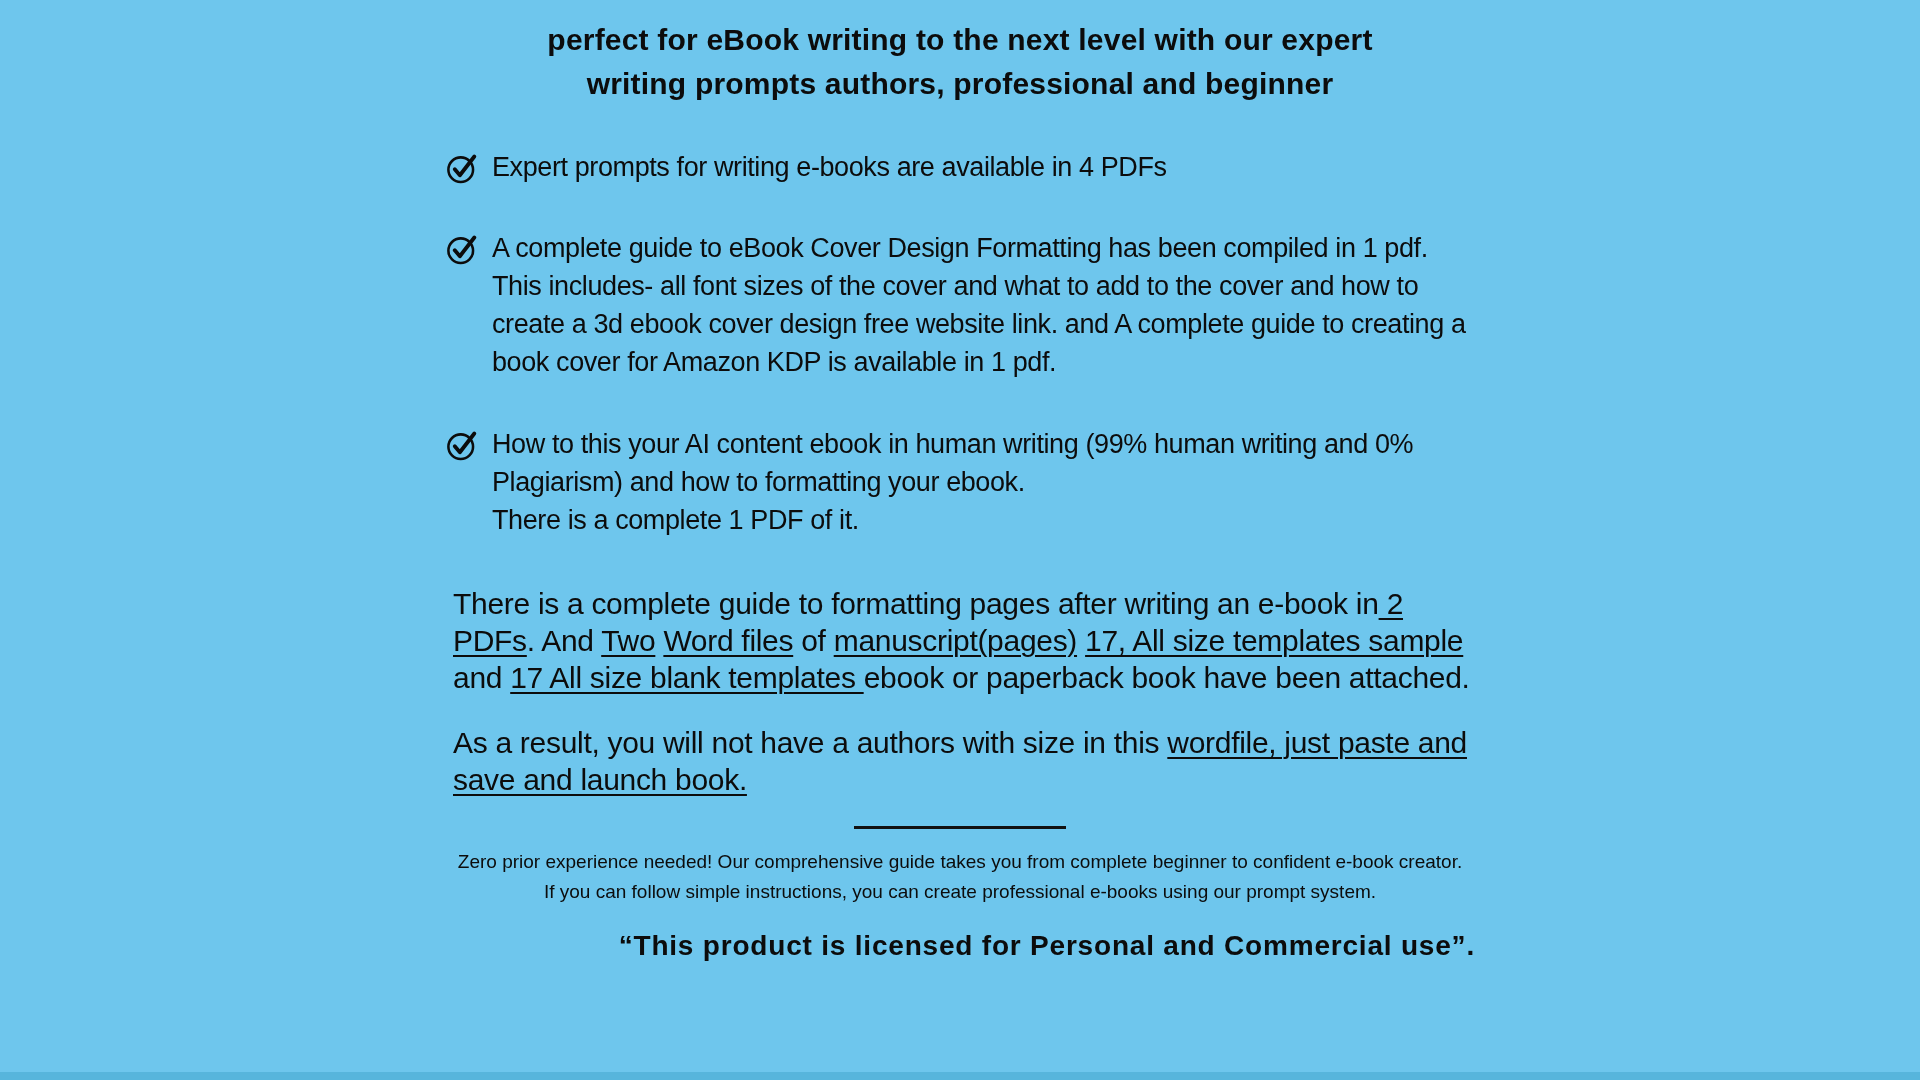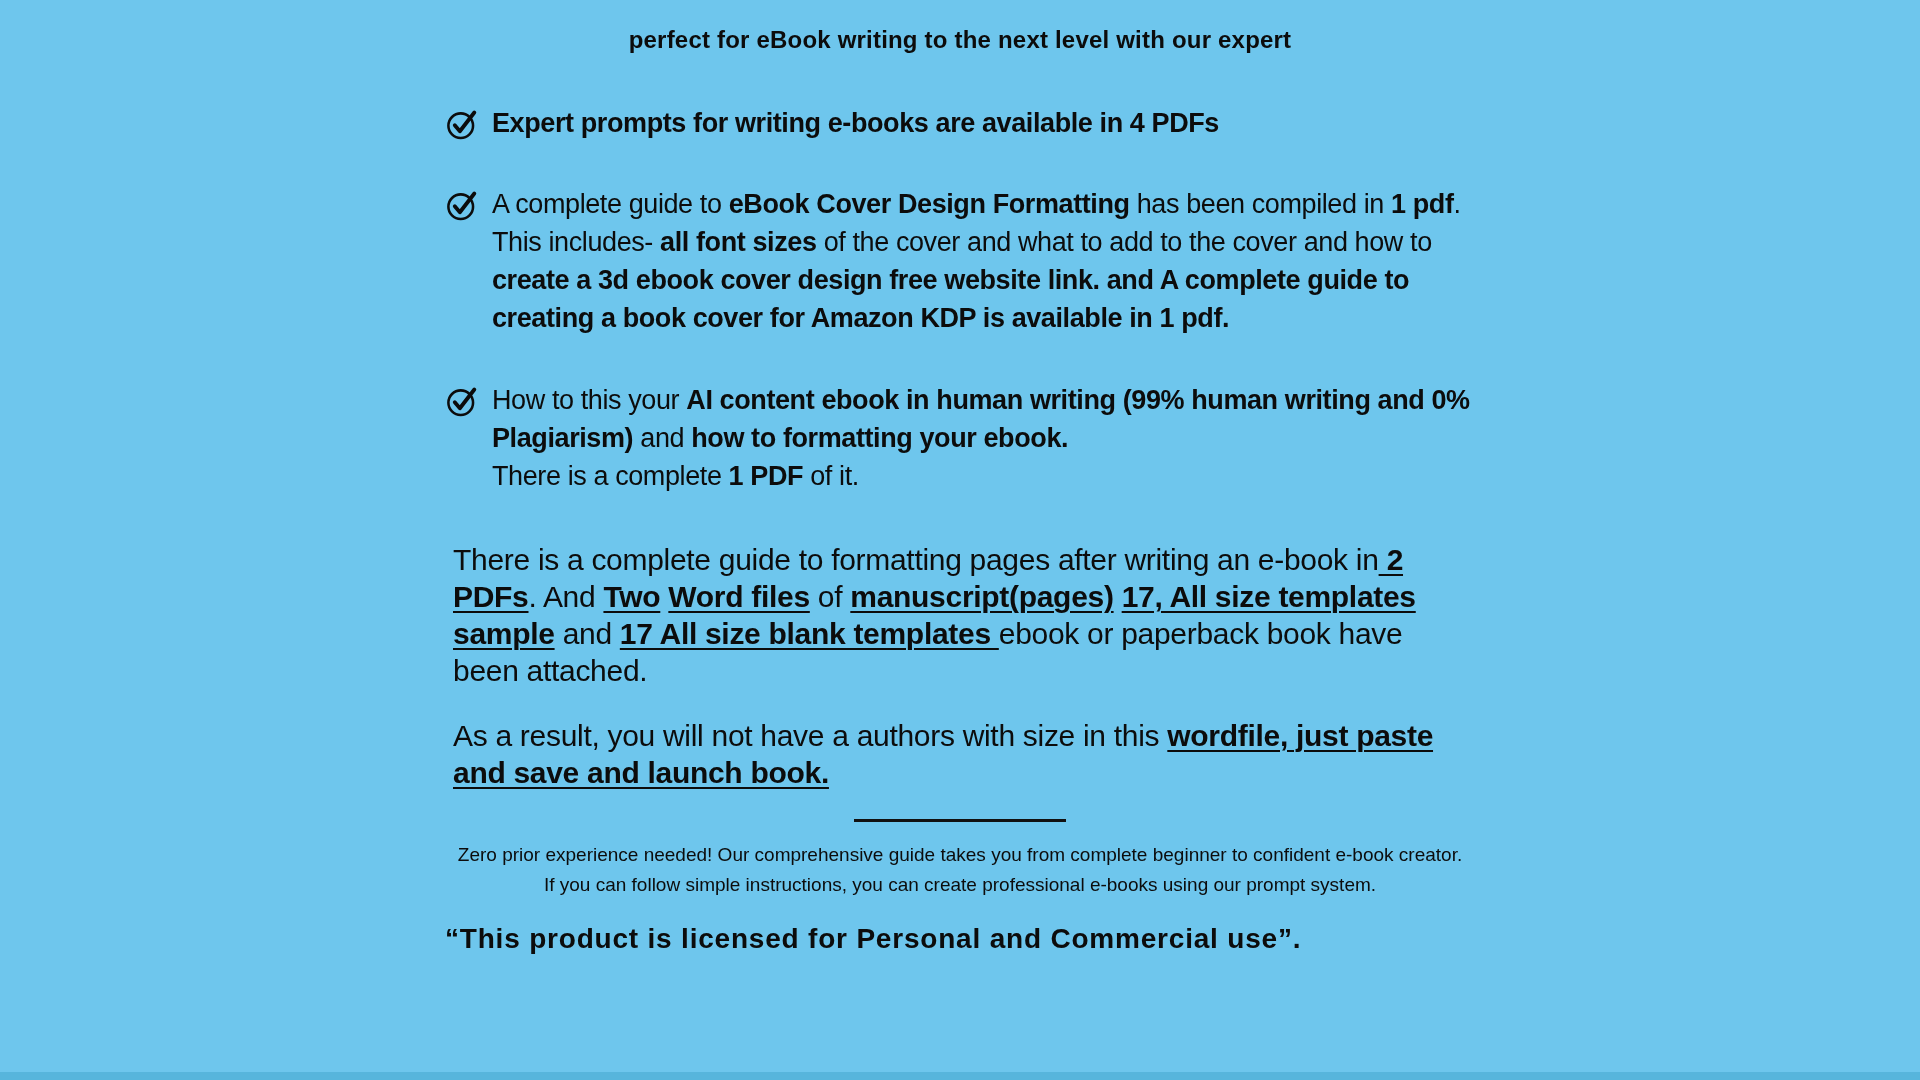--- a/index.html
+++ b/index.html
@@ -8,21 +8,21 @@
     background: #6EC6ED;
     color: #0C0C0C;
     font-family: "Liberation Sans", "DejaVu Sans", sans-serif;
     overflow: hidden;
   }
   .page { position: relative; width: 1920px; height: 1080px; }
   .content { width: 1030px; margin: 0 auto; padding-top: 18px; }
 
   .title {
     text-align: center;
-    font-size: 24px;
+    font-size: 30px;
     font-weight: bold;
     line-height: 44px;
     letter-spacing: 0.2px;
   }
 
   .checklist { margin-top: 42px; }
   .check-item {
     display: flex;
     align-items: flex-start;
     column-gap: 13px;
@@ -36,41 +36,41 @@
   .check-item.i3 { margin-bottom: 46px; }
 
   .paragraphs { margin-top: 46px; padding-left: 8px; }
   .para {
     font-size: 30px;
     line-height: 37px;
     letter-spacing: -0.3px;
   }
   .para.p1 { margin-bottom: 28px; }
 
-  .b { font-weight: bold; }
+  .b { font-weight: normal; }
   .u { text-decoration: underline; text-decoration-thickness: 2px; text-underline-offset: 4px; }
 
   .divider-row { text-align: center; margin-top: 17px; }
   .divider {
     display: inline-block;
     width: 212px;
     border-top: 3px solid #111;
   }
 
   .note {
     margin: 14px auto 0 auto;
     max-width: 1012px;
     text-align: center;
     font-size: 19px;
     line-height: 30px;
   }
 
   .license {
     margin-top: 22px;
-    text-align: left;
+    text-align: right;
     font-size: 28px;
     line-height: 34px;
     font-weight: bold;
     letter-spacing: 0.8px;
   }
 
   .bottom-bar {
     position: absolute;
     left: 0; bottom: 0;
     width: 100%; height: 8px;
@@ -78,20 +78,21 @@
   }
 </style>
 </head>
 <body>
 
 <div class="page">
   <div class="content">
 
     <div class="title">
       <div>perfect for eBook writing to the next level with our expert</div>
+      <div>writing prompts authors, professional and beginner</div>
     </div>
 
     <div class="checklist">
 
       <div class="check-item i1">
         <span class="icon-wrap">
           <svg viewBox="0 0 40 40" width="34" height="34" aria-hidden="true">
             <circle cx="18.5" cy="22" r="14.5" fill="none" stroke="#0C0C0C" stroke-width="3"></circle>
             <path d="M11.5 21.5 L17.5 28.5 L34.5 6.5" fill="none" stroke="#0C0C0C" stroke-width="4.5" stroke-linecap="round" stroke-linejoin="round"></path>
           </svg>

